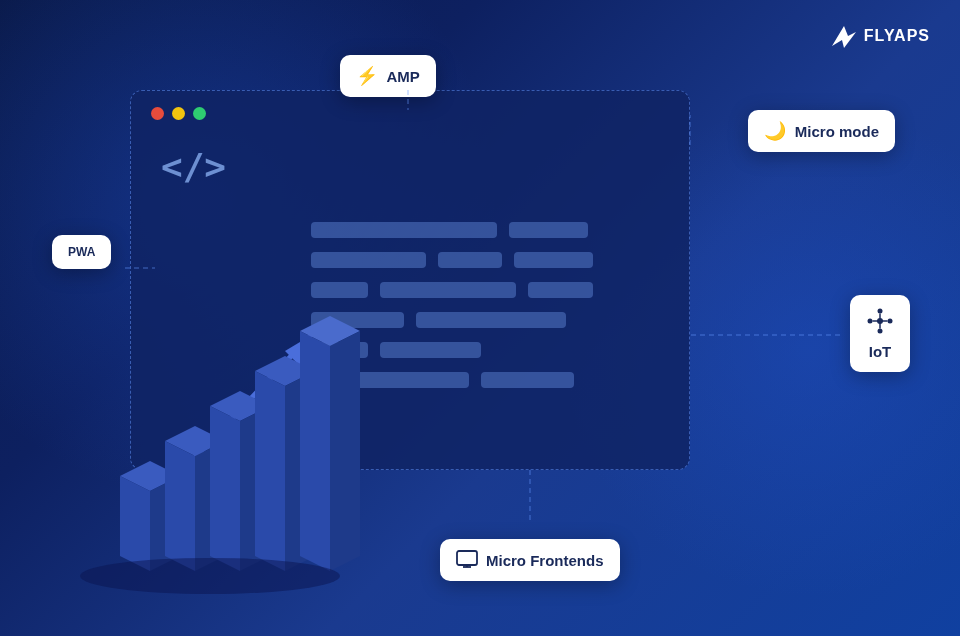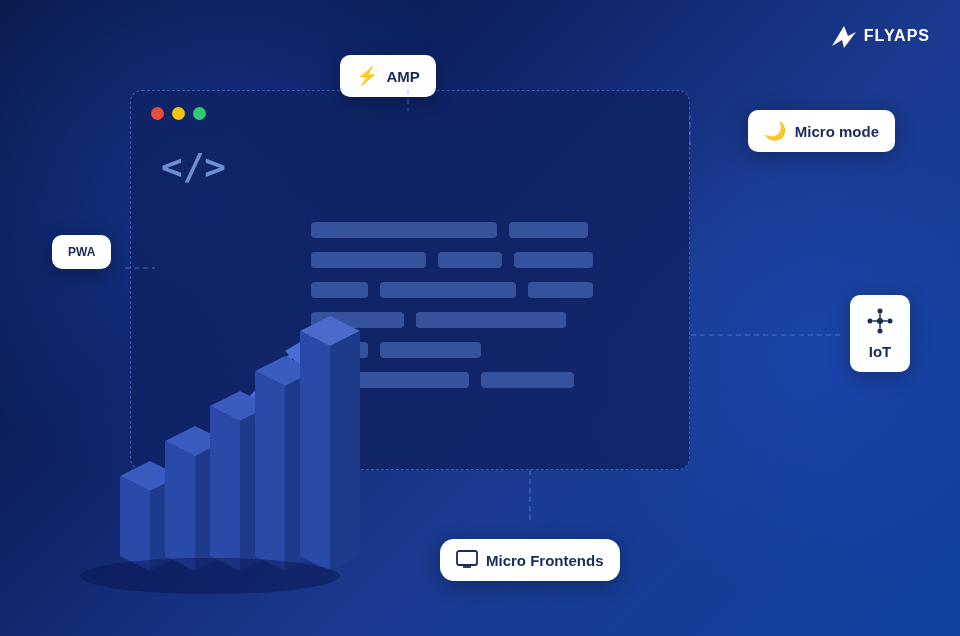--- a/index.html
+++ b/index.html
@@ -138,21 +138,20 @@
     .badge-iot {
       top: 295px;
       right: 50px;
       flex-direction: column;
       padding: 12px 16px;
     }
 
     .badge-micro {
       bottom: 55px;
       left: 440px;
-      border-radius: 14px;
     }
 
     .badge-icon {
       font-size: 18px;
     }
 
     
     .bg-glow {
       position: absolute;
       border-radius: 50%;

